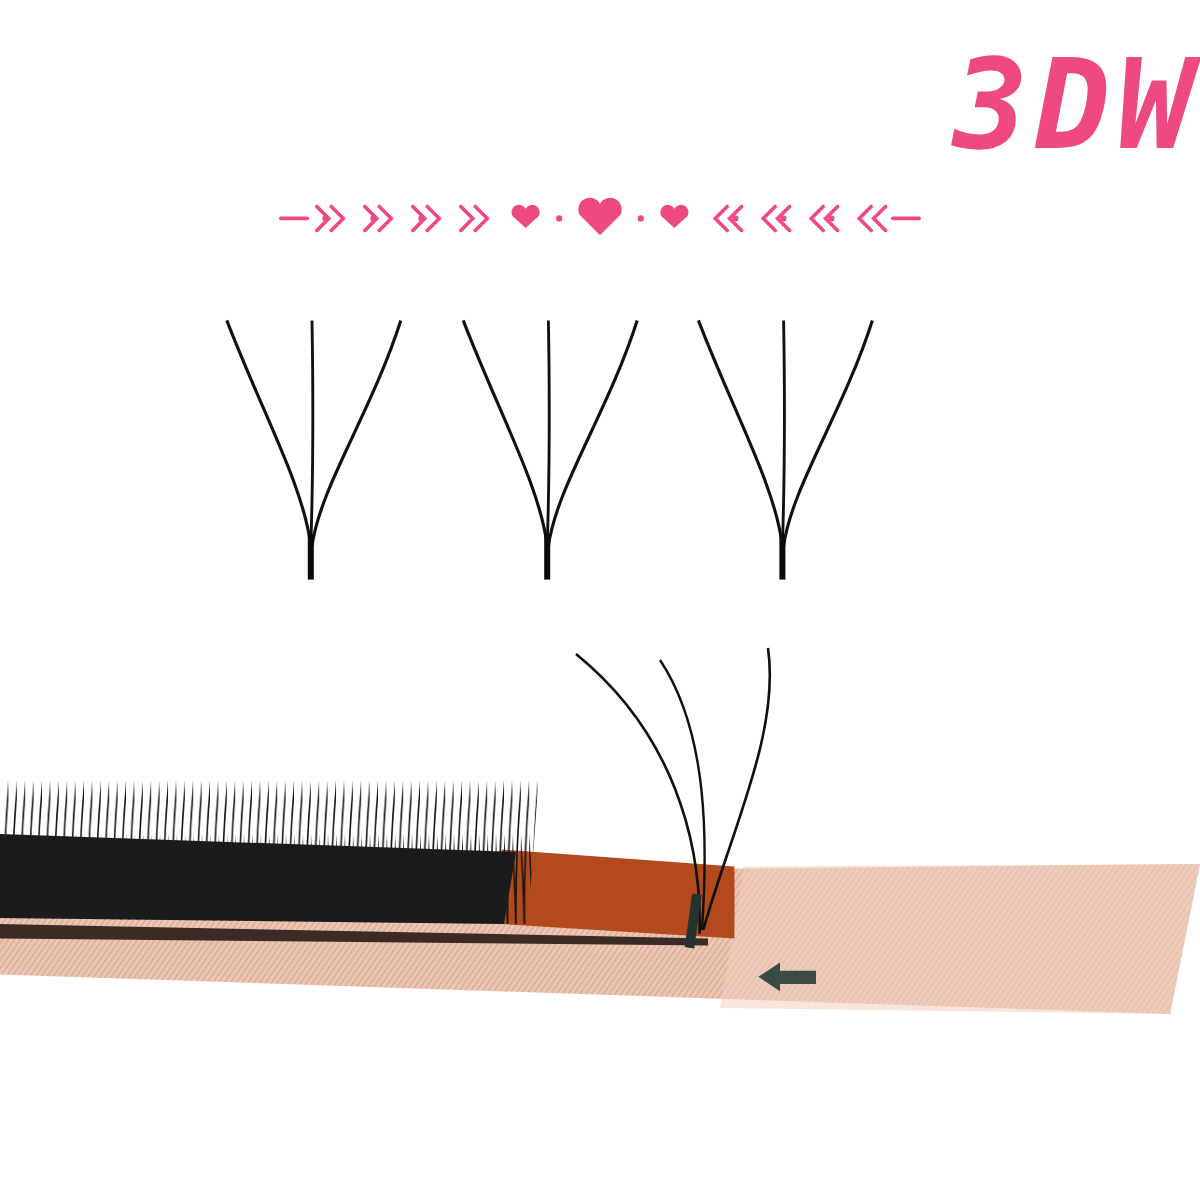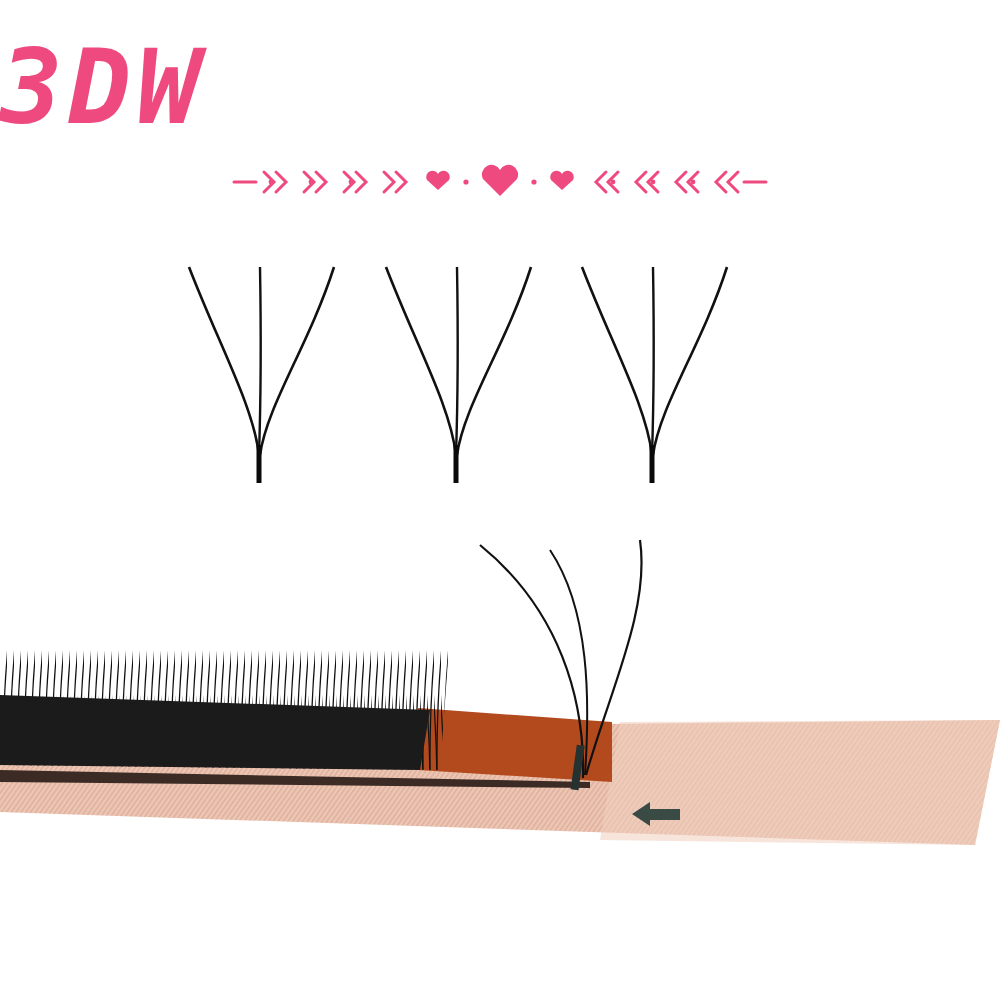--- a/index.html
+++ b/index.html
@@ -1,18 +1,18 @@
 <!DOCTYPE html>
 <html><head>
 <meta charset="utf-8">
 <style>
   html, body { margin:0; padding:0; background:#ffffff; }
   body { width:1000px; height:1000px; position:relative; overflow:hidden; font-family:"DejaVu Serif", serif; }
   .title {
-    position:absolute; left:0; top:22px; width:1000px; text-align:left;
+    position:absolute; left:0; top:22px; width:1000px; text-align:right;
     font-family:"DejaVu Sans Mono", monospace; font-style:italic; font-weight:bold;
     font-size:104px; letter-spacing:6px; line-height:130px;
   }
   .divider { position:absolute; left:228px; top:160px; width:544px; height:40px; }
   .fans { position:absolute; left:0; top:255px; width:1000px; height:240px; }
   .strip { position:absolute; left:0; top:520px; width:1000px; height:360px; }
 </style>
 </head>
 <body>
 

